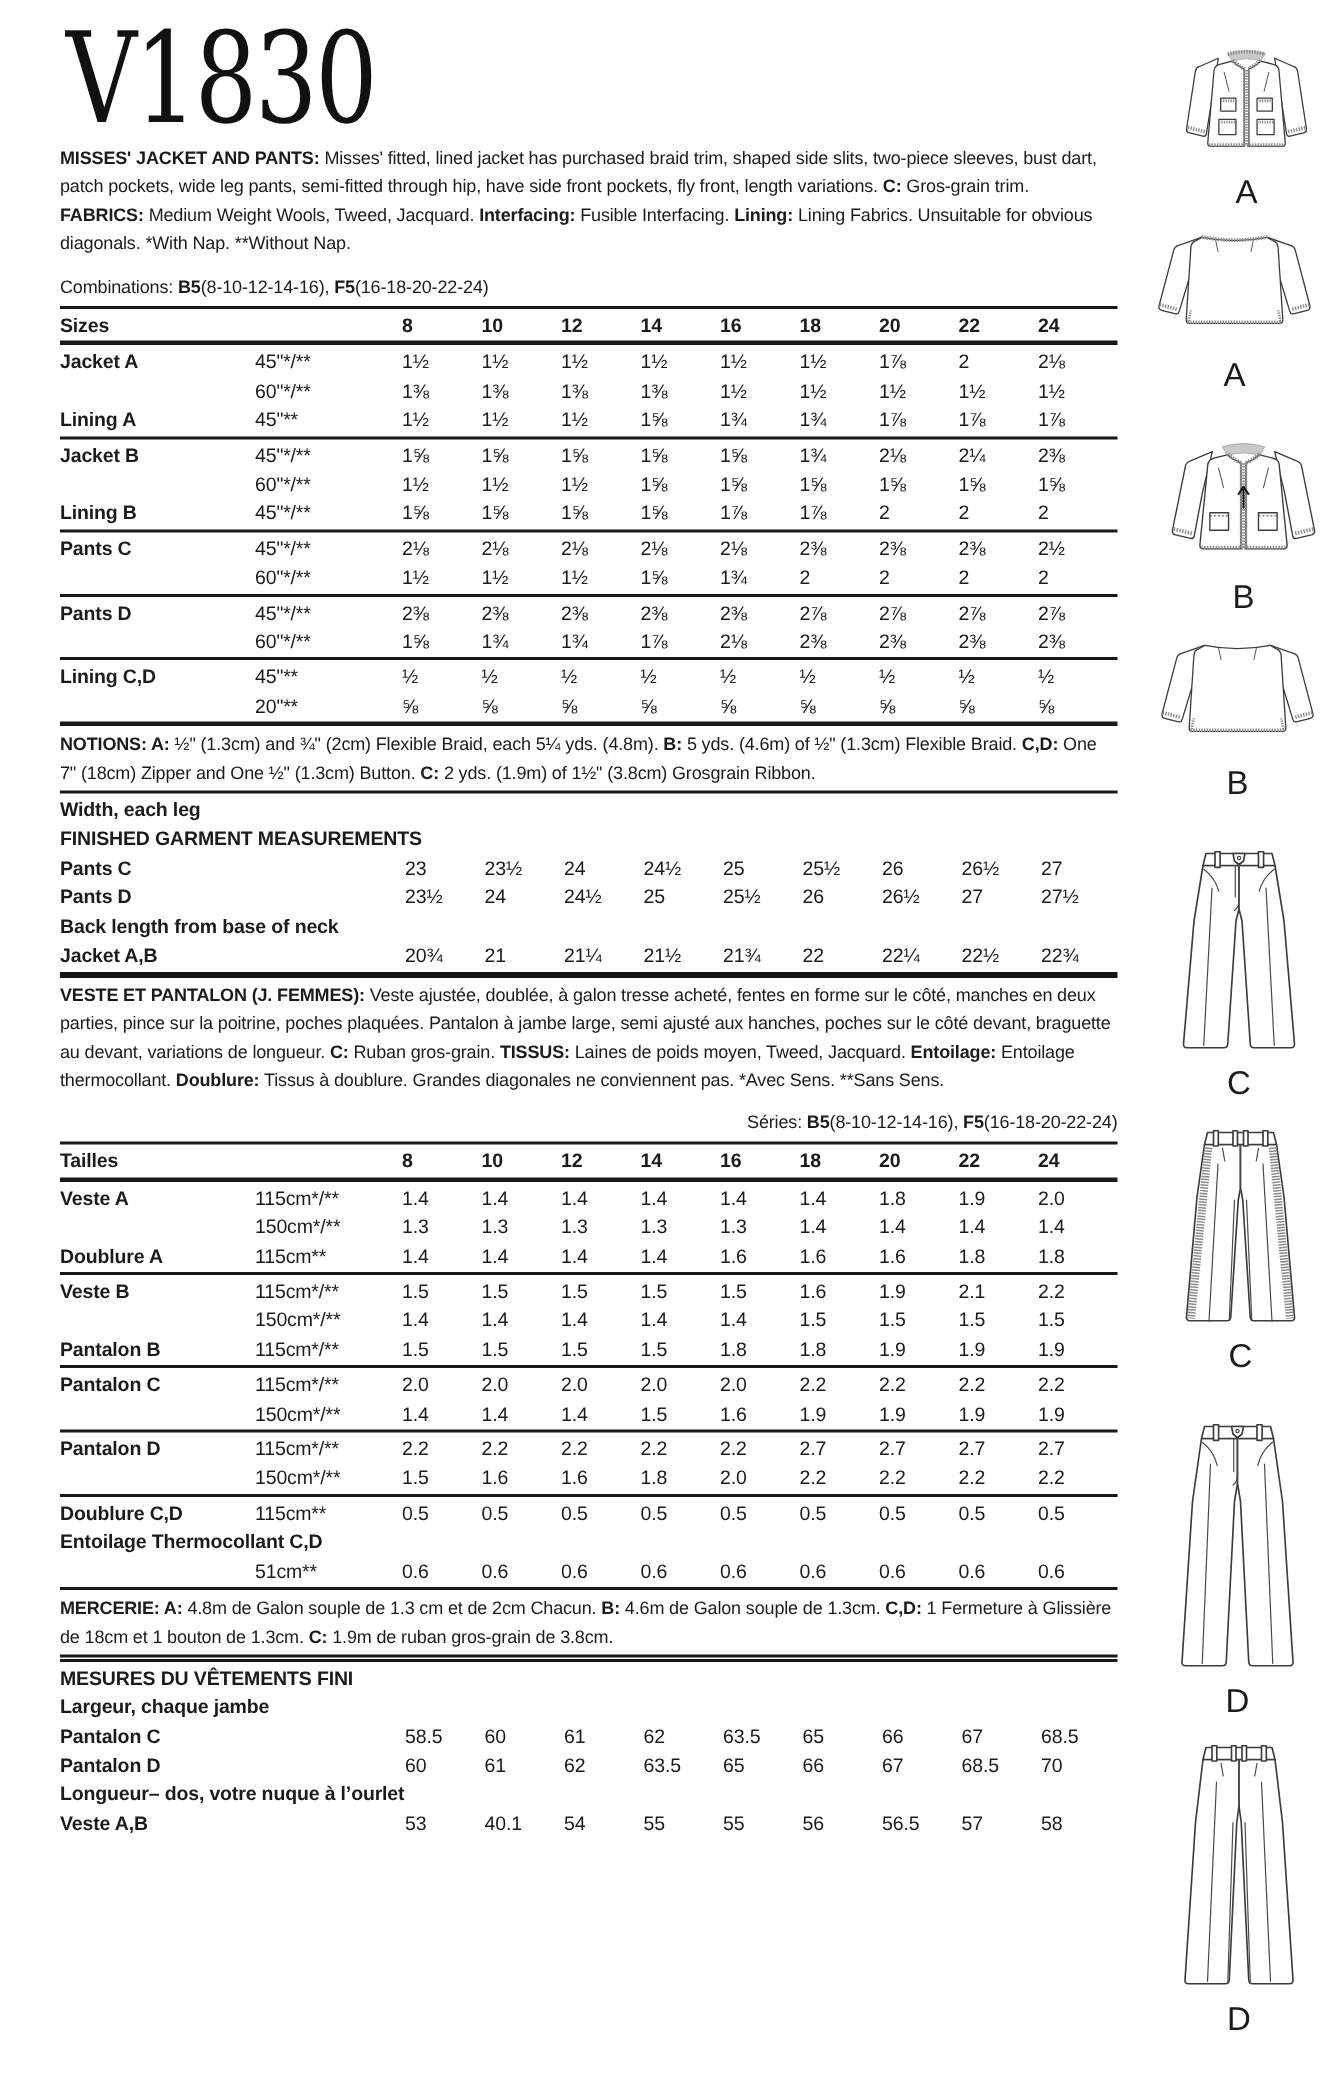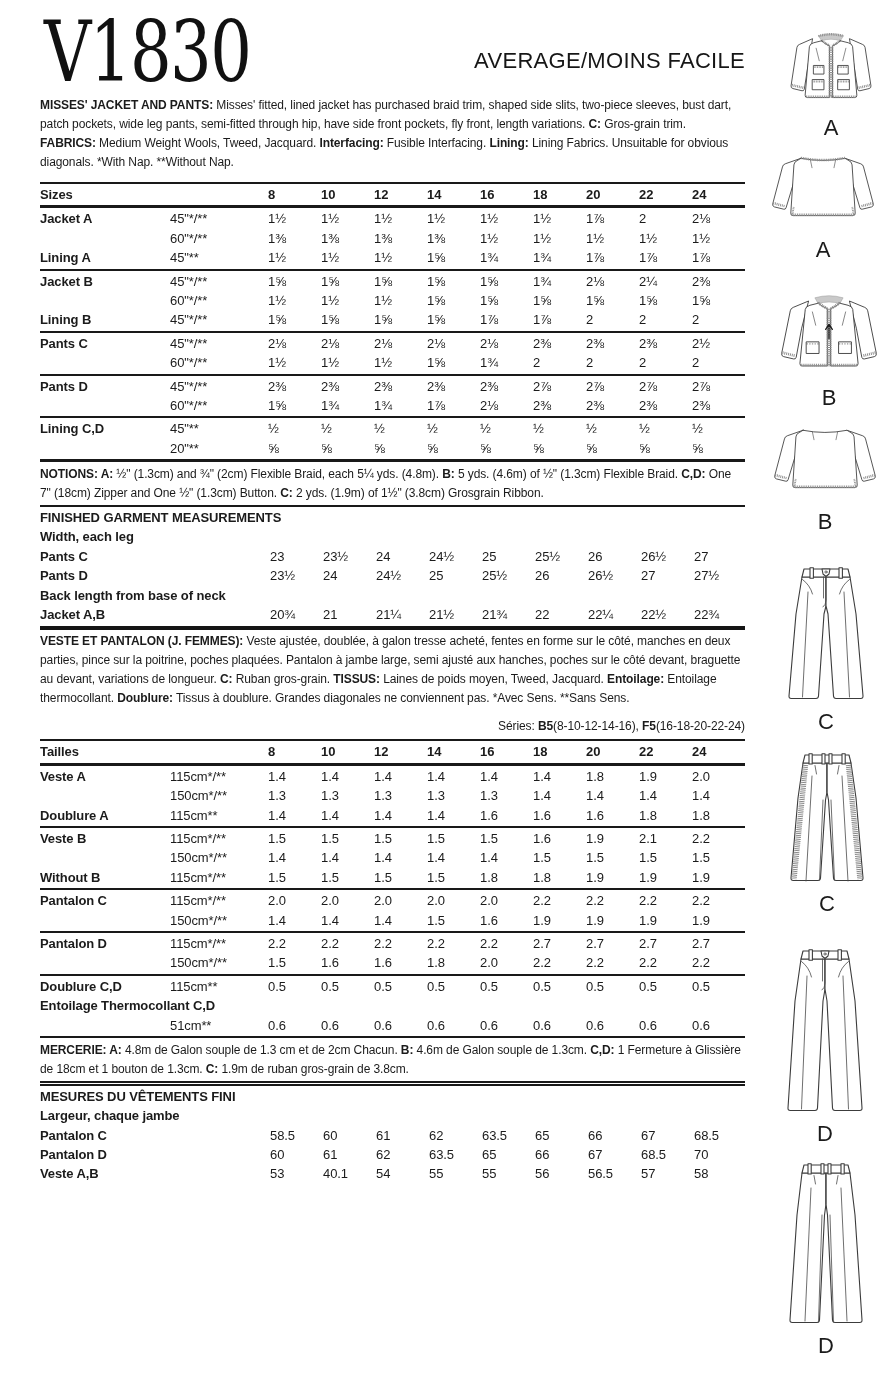--- a/index.html
+++ b/index.html
@@ -44,24 +44,24 @@
   .stitch{fill:none;stroke:#3c3c3c;stroke-width:.8;stroke-dasharray:1.6,1.6;}
   .stripe{fill:none;stroke:#8a8a8a;stroke-width:5.4;stroke-dasharray:1,.9;}
   .arrow{fill:none;stroke:#1c1c1c;stroke-width:1.6;stroke-linejoin:round;stroke-linecap:round;}
 </style>
 </head>
 <body>
 
 <div id="page">
 
   <div class="pattern-number">V1830</div>
-  <div class="difficulty">AVERAGE/MOINS FACILE</div>
 
   <div class="flow">
     <p class="para desc-en"><b>MISSES' JACKET AND PANTS: </b><span>Misses' fitted, lined jacket has purchased braid trim, shaped side slits, two-piece sleeves, bust dart, patch pockets, wide leg pants, semi-fitted through hip, have side front pockets, fly front, length variations. </span><b>C:</b><span> Gros-grain trim. </span><b>FABRICS:</b><span> Medium Weight Wools, Tweed, Jacquard. </span><b>Interfacing:</b><span> Fusible Interfacing. </span><b>Lining:</b><span> Lining Fabrics. Unsuitable for obvious diagonals. *With Nap. **Without Nap.</span></p>
+    <p class="para combos"><span>Combinations: </span><b>B5</b><span>(8-10-12-14-16), </span><b>F5</b><span>(16-18-20-22-24)</span></p>
 
     <div class="ytable">
         <div class="rule thin"></div>
         <div class="trow">
           <span class="c-label b">Sizes</span>
           <span class="c-width"></span>
           <span class="c-val b">8</span>
           <span class="c-val b">10</span>
           <span class="c-val b">12</span>
           <span class="c-val b">14</span>
@@ -233,24 +233,24 @@
           <span class="c-val">⅝</span>
         </div>
         <div class="rule thick"></div>
       </div>
 
     <p class="para notions"><b>NOTIONS: A:</b><span> ½" (1.3cm) and ¾" (2cm) Flexible Braid, each 5¼ yds. (4.8m). </span><b>B:</b><span> 5 yds. (4.6m) of ½" (1.3cm) Flexible Braid. </span><b>C,D:</b><span> One 7" (18cm) Zipper and One ½" (1.3cm) Button. </span><b>C:</b><span> 2 yds. (1.9m) of 1½" (3.8cm) Grosgrain Ribbon.</span></p>
 
     <div class="rule"></div>
     <div class="ytable">
         <div class="trow">
+          <span class="c-full b">Width, each leg</span>
+        </div>
+        <div class="trow">
           <span class="c-full b">FINISHED GARMENT MEASUREMENTS</span>
-        </div>
-        <div class="trow">
-          <span class="c-full b">Width, each leg</span>
         </div>
         <div class="trow">
           <span class="c-labelwide b">Pants C</span>
           <span class="c-val">23</span>
           <span class="c-val">23½</span>
           <span class="c-val">24</span>
           <span class="c-val">24½</span>
           <span class="c-val">25</span>
           <span class="c-val">25½</span>
           <span class="c-val">26</span>
@@ -366,21 +366,21 @@
           <span class="c-val">1.4</span>
           <span class="c-val">1.4</span>
           <span class="c-val">1.4</span>
           <span class="c-val">1.4</span>
           <span class="c-val">1.5</span>
           <span class="c-val">1.5</span>
           <span class="c-val">1.5</span>
           <span class="c-val">1.5</span>
         </div>
         <div class="trow">
-          <span class="c-label b">Without B</span>
+          <span class="c-label b">Pantalon B</span>
           <span class="c-width">115cm*/**</span>
           <span class="c-val">1.5</span>
           <span class="c-val">1.5</span>
           <span class="c-val">1.5</span>
           <span class="c-val">1.5</span>
           <span class="c-val">1.8</span>
           <span class="c-val">1.8</span>
           <span class="c-val">1.9</span>
           <span class="c-val">1.9</span>
           <span class="c-val">1.9</span>
@@ -499,20 +499,23 @@
           <span class="c-labelwide b">Pantalon D</span>
           <span class="c-val">60</span>
           <span class="c-val">61</span>
           <span class="c-val">62</span>
           <span class="c-val">63.5</span>
           <span class="c-val">65</span>
           <span class="c-val">66</span>
           <span class="c-val">67</span>
           <span class="c-val">68.5</span>
           <span class="c-val">70</span>
+        </div>
+        <div class="trow">
+          <span class="c-full b">Longueur– dos, votre nuque à l’ourlet</span>
         </div>
         <div class="trow">
           <span class="c-labelwide b">Veste A,B</span>
           <span class="c-val">53</span>
           <span class="c-val">40.1</span>
           <span class="c-val">54</span>
           <span class="c-val">55</span>
           <span class="c-val">55</span>
           <span class="c-val">56</span>
           <span class="c-val">56.5</span>

